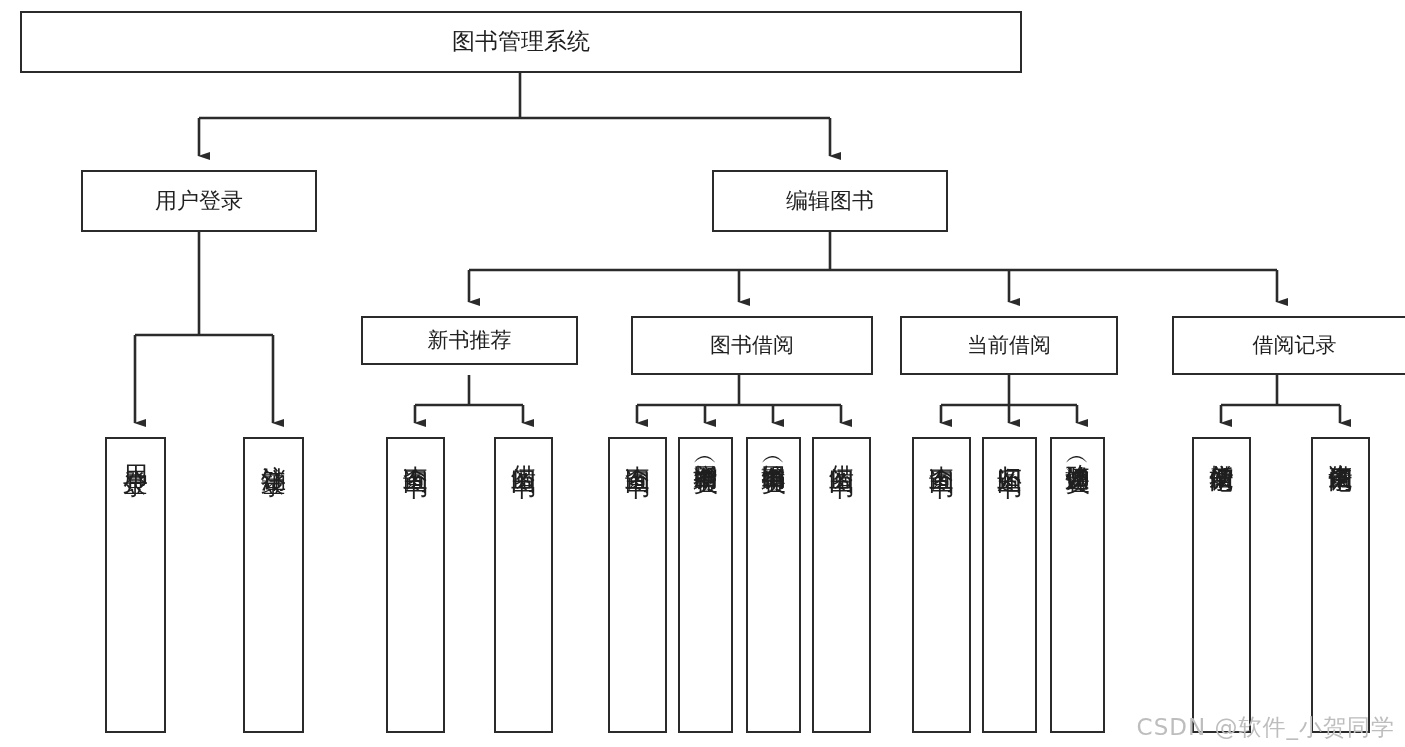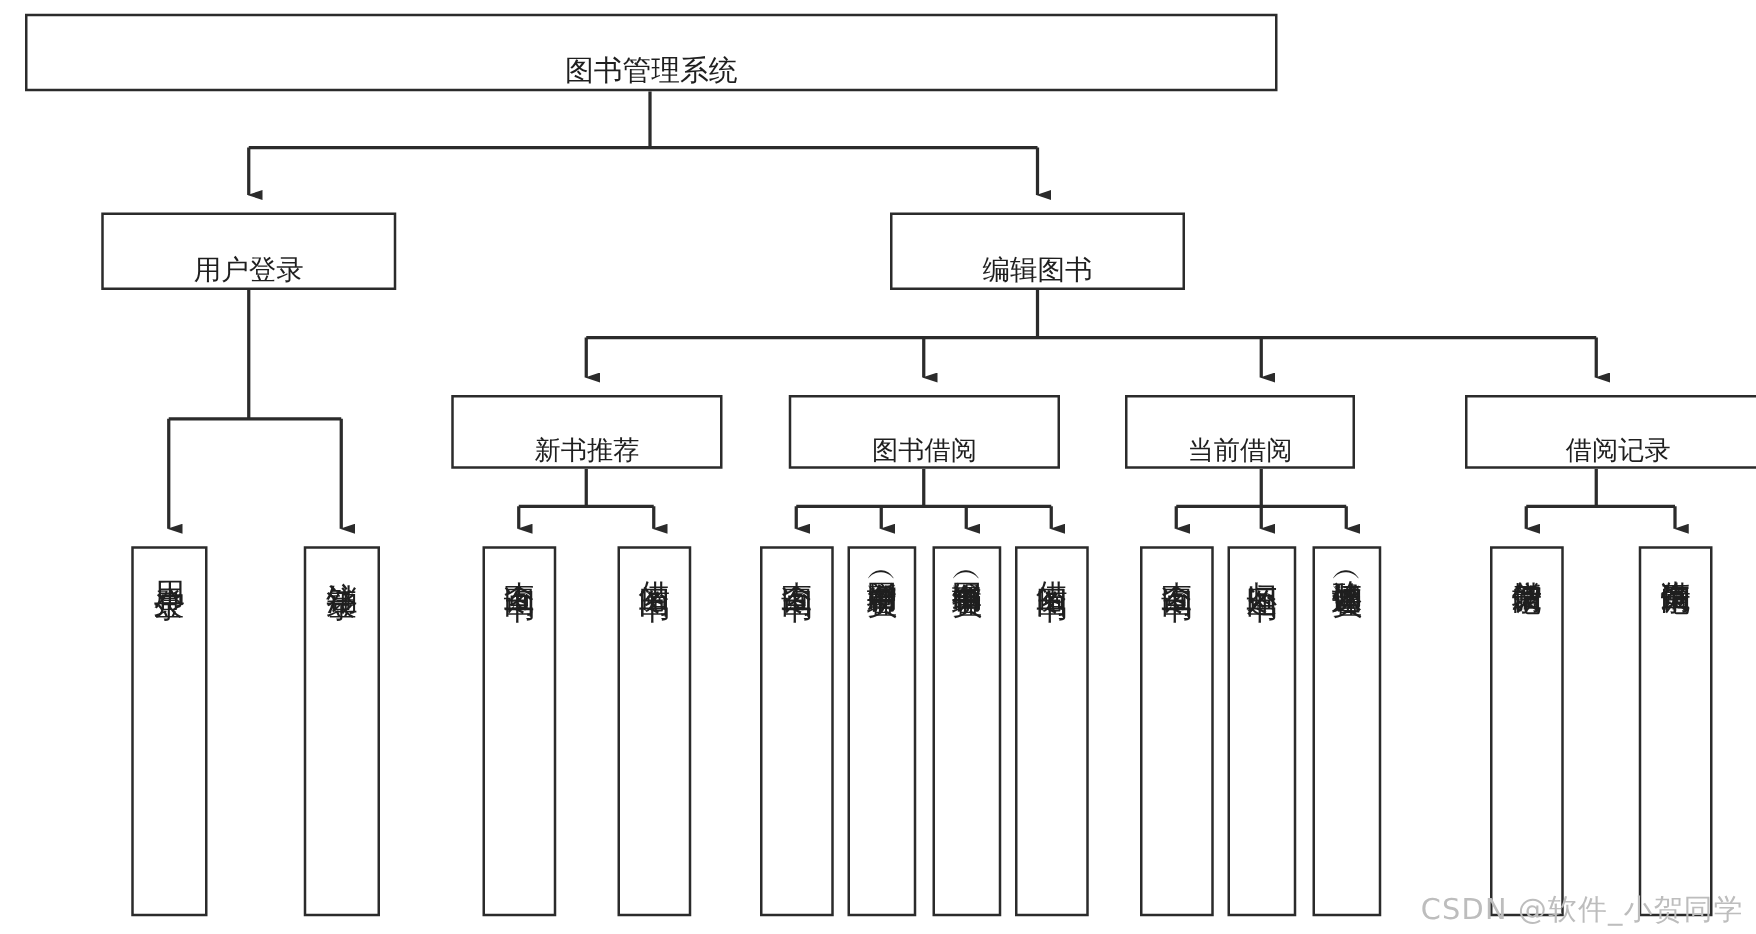--- a/index.html
+++ b/index.html
@@ -21,21 +21,21 @@
     width:1405px;
     height:747px;
     pointer-events:none;
   }
   .node{
     position:absolute;
     box-sizing:border-box;
     background:#ffffff;
     border:2px solid #2b2b2b;
     display:flex;
-    align-items:flex-end;
+    align-items:center;
     justify-content:center;
     color:#1f1f1f;
   }
   .node .label{
     display:block;
     text-align:center;
     line-height:1.18;
     white-space:nowrap;
   }
   .node.root{ }
@@ -129,27 +129,27 @@
     <span class="label">图书管理系统</span>
   </div>
 
   <div class="node level2" style="left:81px;top:170px;width:236px;height:62px;">
     <span class="label">用户登录</span>
   </div>
   <div class="node level2" style="left:712px;top:170px;width:236px;height:62px;">
     <span class="label">编辑图书</span>
   </div>
 
-  <div class="node level3" style="left:361px;top:316px;width:217px;height:59px;">
+  <div class="node level3" style="left:361px;top:316px;width:217px;height:49px;">
     <span class="label">新书推荐</span>
   </div>
-  <div class="node level3" style="left:631px;top:316px;width:217px;height:59px;">
+  <div class="node level3" style="left:631px;top:316px;width:242px;height:59px;">
     <span class="label">图书借阅</span>
   </div>
-  <div class="node level3" style="left:900px;top:316px;width:184px;height:59px;">
+  <div class="node level3" style="left:900px;top:316px;width:218px;height:59px;">
     <span class="label">当前借阅</span>
   </div>
   <div class="node level3" style="left:1172px;top:316px;width:245px;height:59px;">
     <span class="label">借阅记录</span>
   </div>
 
   <div class="node leaf" style="left:105px;top:437px;width:61px;height:296px;">
     <span class="label">用户登录</span>
   </div>
   <div class="node leaf" style="left:243px;top:437px;width:61px;height:296px;">

